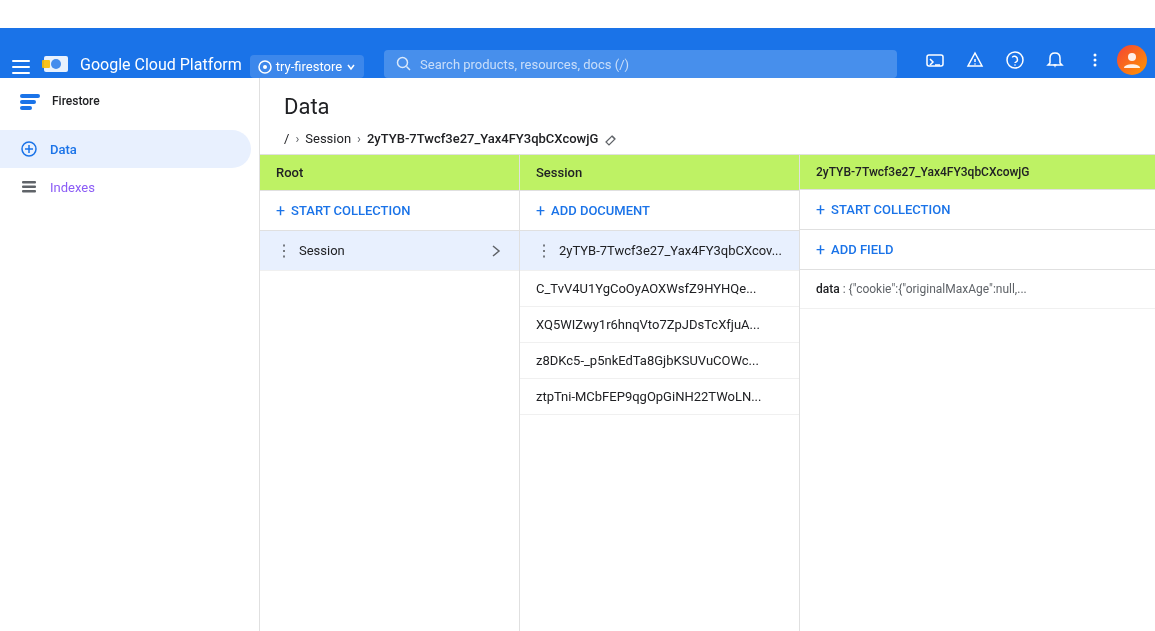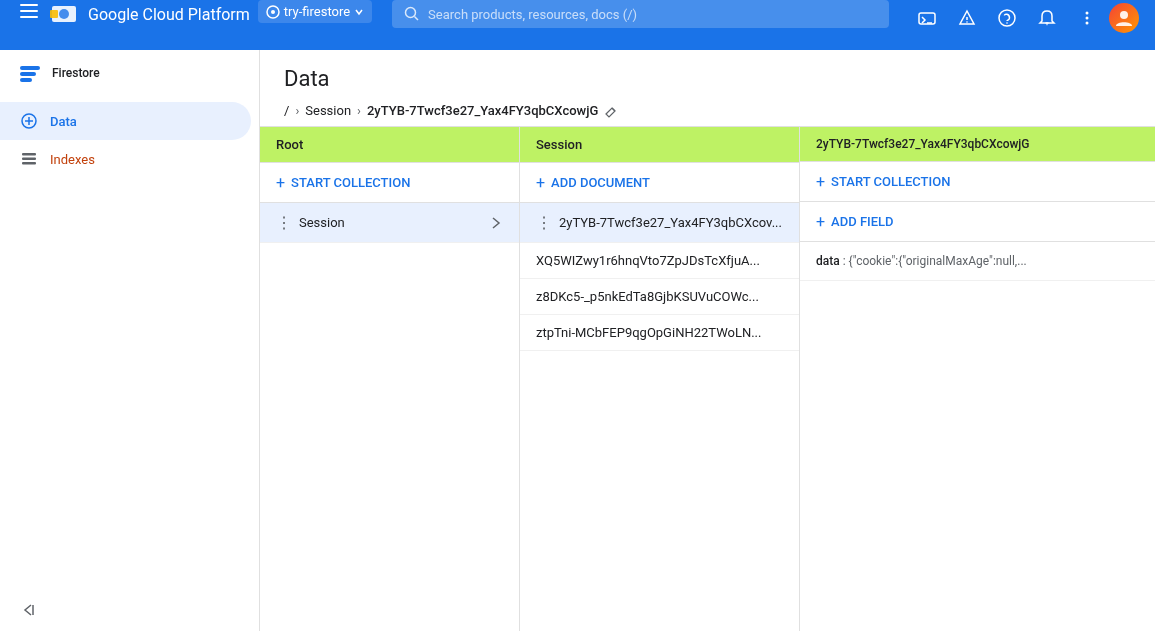--- a/index.html
+++ b/index.html
@@ -3,43 +3,44 @@
   <meta charset="utf-8">
   <style>
     * { box-sizing: border-box; margin: 0; padding: 0; }
     body { font-family: 'Google Sans', Roboto, Arial, sans-serif; font-size: 13px; color: #202124; background: #fff; height: 631px; width: 1155px; overflow: hidden; }
 
     
     .top-nav {
       background: #1a73e8;
       height: 50px;
       display: flex;
-      align-items: flex-start;
-      padding: 0 16px;
+      align-items: flex-end;
+      padding: 0 8px;
       color: #fff;
       gap: 8px;
+      margin-top: 28px;
     }
     .nav-logo { display: flex; align-items: center; gap: 10px; font-size: 16px; font-weight: 400; color: #fff; white-space: nowrap; }
     .nav-project { display: flex; align-items: center; gap: 4px; background: rgba(255,255,255,0.15); border-radius: 4px; padding: 4px 8px; cursor: pointer; font-size: 13px; }
     .nav-search { flex: 1; margin: 0 12px; background: rgba(255,255,255,0.2); border-radius: 4px; height: 28px; display: flex; align-items: center; padding: 0 12px; gap: 8px; color: rgba(255,255,255,0.8); cursor: text; }
     .nav-icons { display: flex; align-items: center; gap: 4px; margin-left: auto; }
     .nav-icon-btn { width: 36px; height: 36px; border-radius: 50%; display: flex; align-items: center; justify-content: center; cursor: pointer; color: #fff; }
     .nav-avatar { width: 30px; height: 30px; border-radius: 50%; background: linear-gradient(135deg, #f44336, #ff9800); display: flex; align-items: center; justify-content: center; cursor: pointer; }
 
     
     .layout { display: flex; height: calc(631px - 50px); }
     .sidebar { width: 260px; min-width: 260px; background: #fff; border-right: 1px solid #e0e0e0; display: flex; flex-direction: column; }
     .sidebar-header { display: flex; align-items: flex-start; gap: 12px; padding: 16px 20px; font-size: 12px; font-weight: 500; color: #202124; }
     .sidebar-logo { display: flex; flex-direction: column; gap: 2px; }
     .sidebar-logo-bar { height: 4px; border-radius: 2px; background: #1a73e8; }
     .sidebar-logo-bar:nth-child(1) { width: 20px; }
     .sidebar-logo-bar:nth-child(2) { width: 16px; }
     .sidebar-logo-bar:nth-child(3) { width: 12px; }
     .sidebar-nav { display: flex; flex-direction: column; padding: 4px 0; }
-    .sidebar-item { display: flex; align-items: center; gap: 12px; padding: 10px 20px; cursor: pointer; border-radius: 0 24px 24px 0; margin-right: 8px; font-size: 13px; color: #c2410c; }
+    .sidebar-item { display: flex; align-items: center; gap: 12px; padding: 10px 20px; cursor: pointer; border-radius: 0 24px 24px 0; margin-right: 8px; font-size: 13px; color: #8b5cf6; }
     .sidebar-item.active { background: #e8f0fe; color: #1a73e8; font-weight: 500; }
     .sidebar-item svg { flex-shrink: 0; }
     .sidebar-footer { margin-top: auto; padding: 12px 20px; display: flex; align-items: center; justify-content: flex-start; cursor: pointer; }
 
     
     .main { flex: 1; display: flex; flex-direction: column; overflow: hidden; }
     .main-header { padding: 16px 24px 0; }
     .page-title { font-size: 22px; font-weight: 400; color: #202124; margin-bottom: 12px; }
     .breadcrumb { display: flex; align-items: center; gap: 6px; font-size: 13px; color: #5f6368; margin-bottom: 0; padding-bottom: 8px; }
     .breadcrumb-sep { color: #5f6368; }
@@ -230,20 +231,23 @@
         <div class="panel-action">
           <span class="plus">+</span>
           <span>ADD DOCUMENT</span>
         </div>
         <div class="panel-items">
           <div class="panel-item selected">
             <span class="panel-item-menu-dots">⋮</span>
             <span class="panel-item-text">2yTYB-7Twcf3e27_Yax4FY3qbCXcov...</span>
           </div>
           <div class="panel-item">
+            <span class="panel-item-text">C_TvV4U1YgCoOyAOXWsfZ9HYHQe...</span>
+          </div>
+          <div class="panel-item">
             <span class="panel-item-text">XQ5WIZwy1r6hnqVto7ZpJDsTcXfjuA...</span>
           </div>
           <div class="panel-item">
             <span class="panel-item-text">z8DKc5-_p5nkEdTa8GjbKSUVuCOWc...</span>
           </div>
           <div class="panel-item">
             <span class="panel-item-text">ztpTni-MCbFEP9qgOpGiNH22TWoLN...</span>
           </div>
         </div>
       </div>

